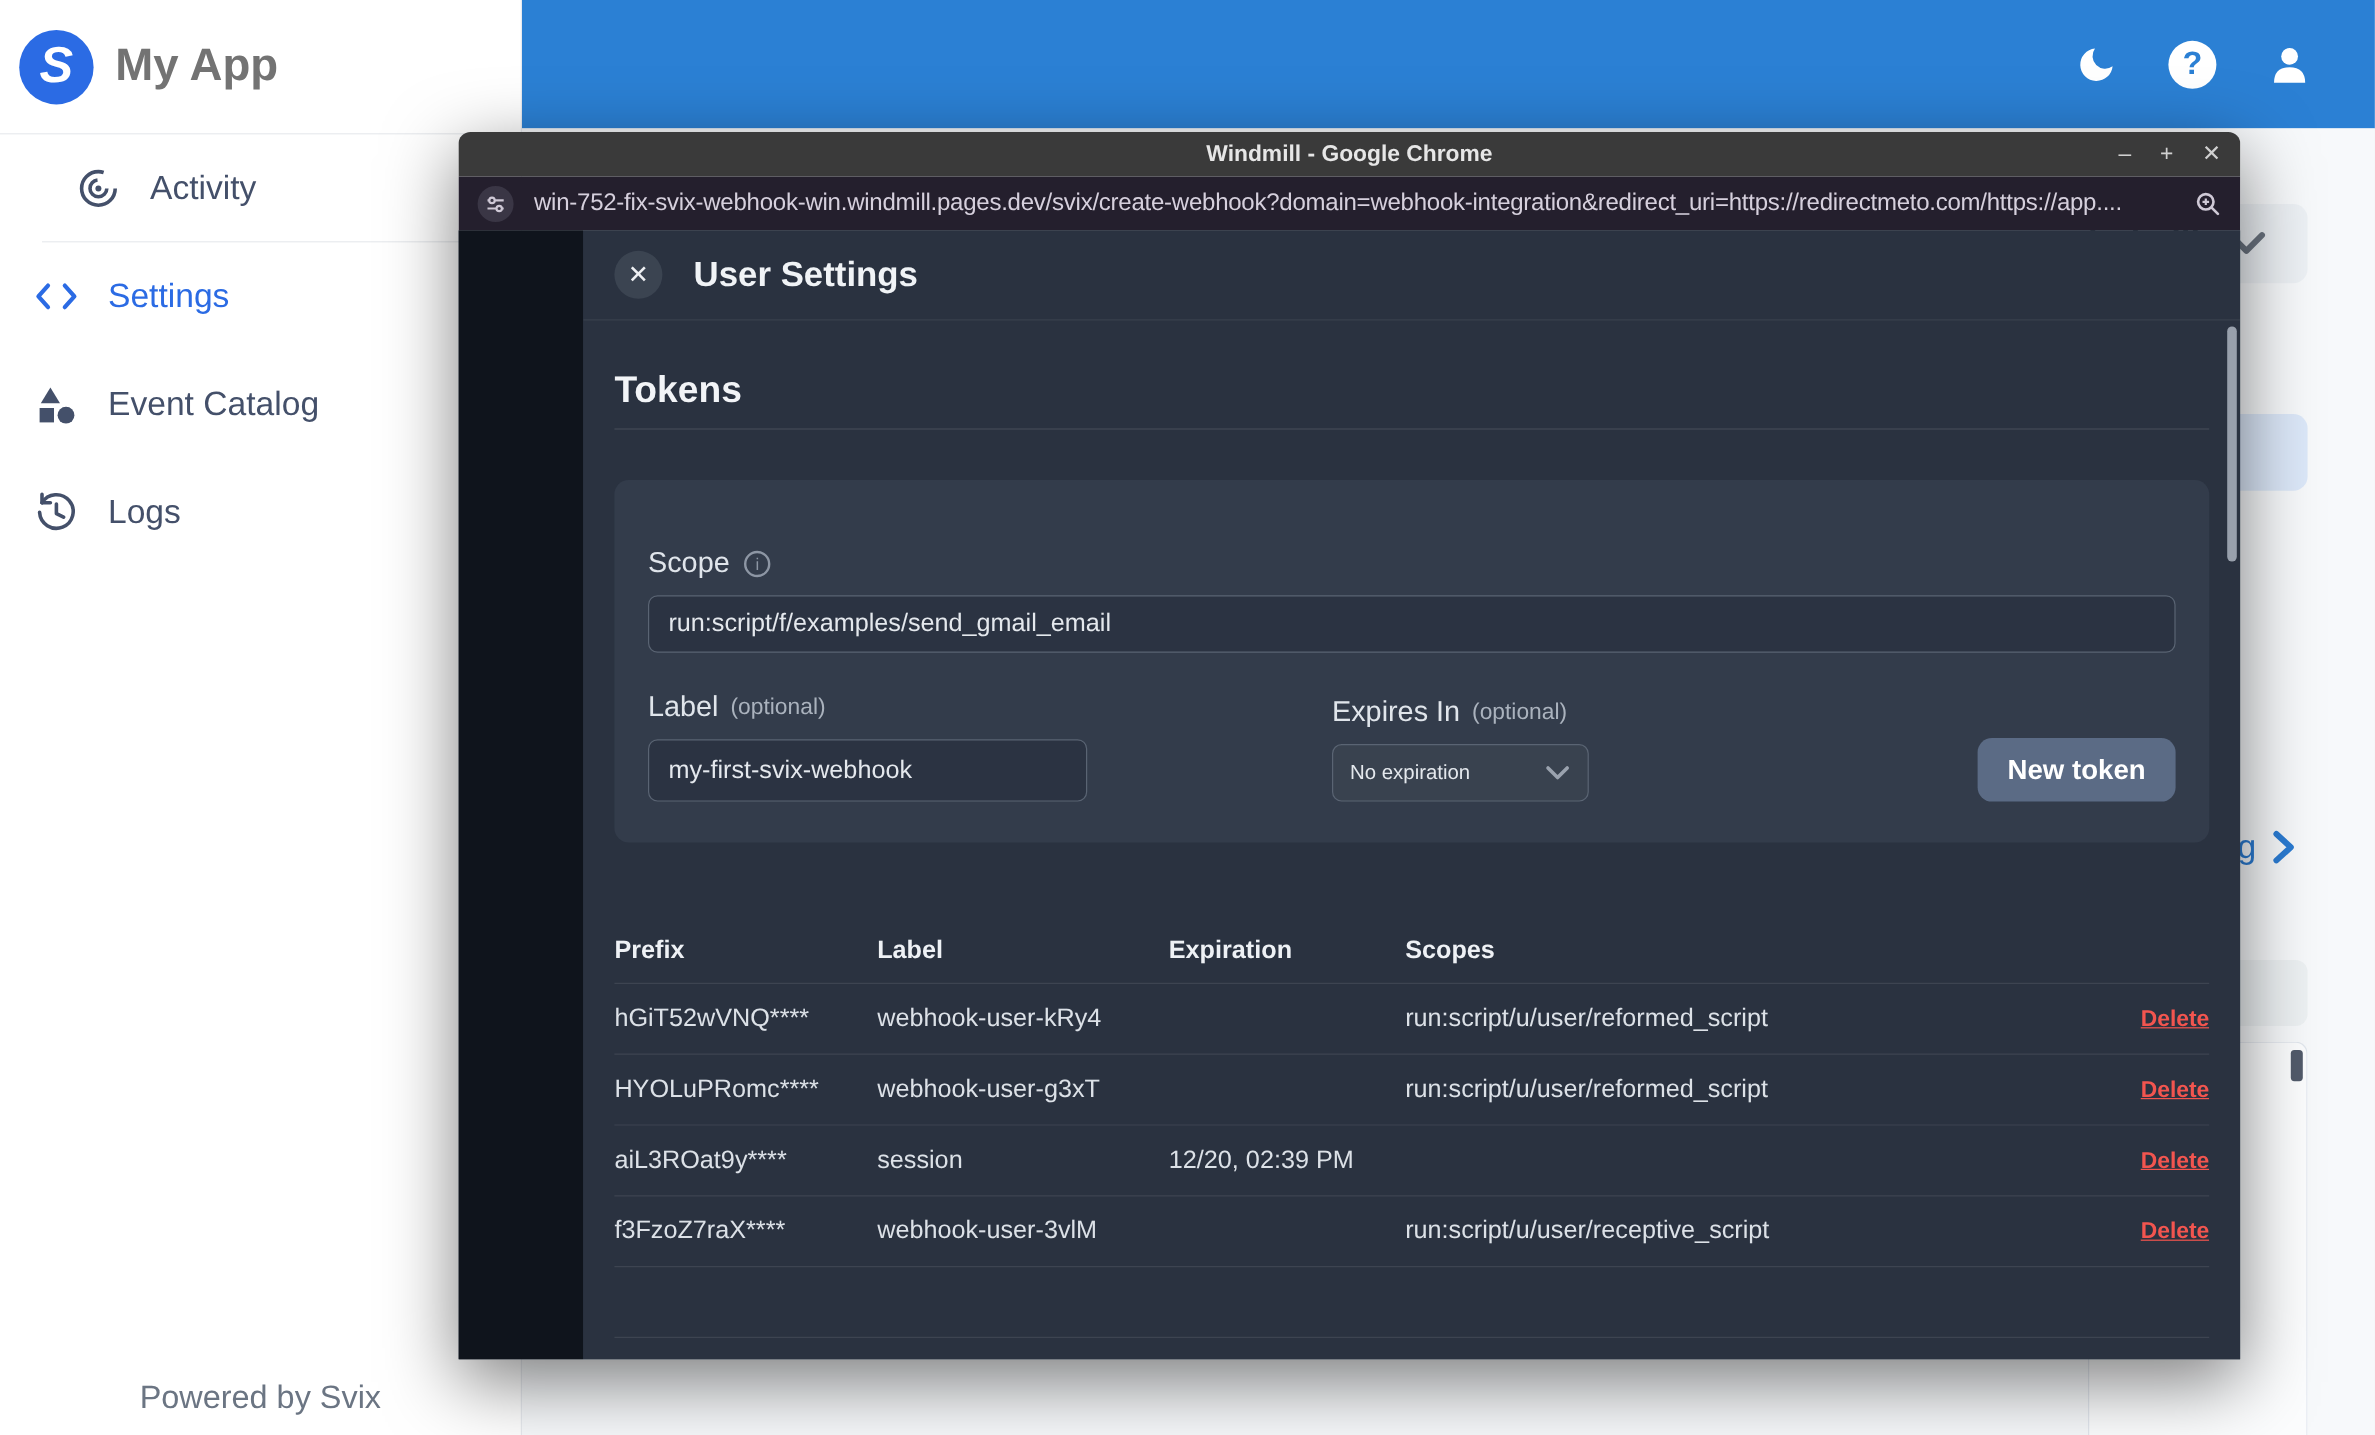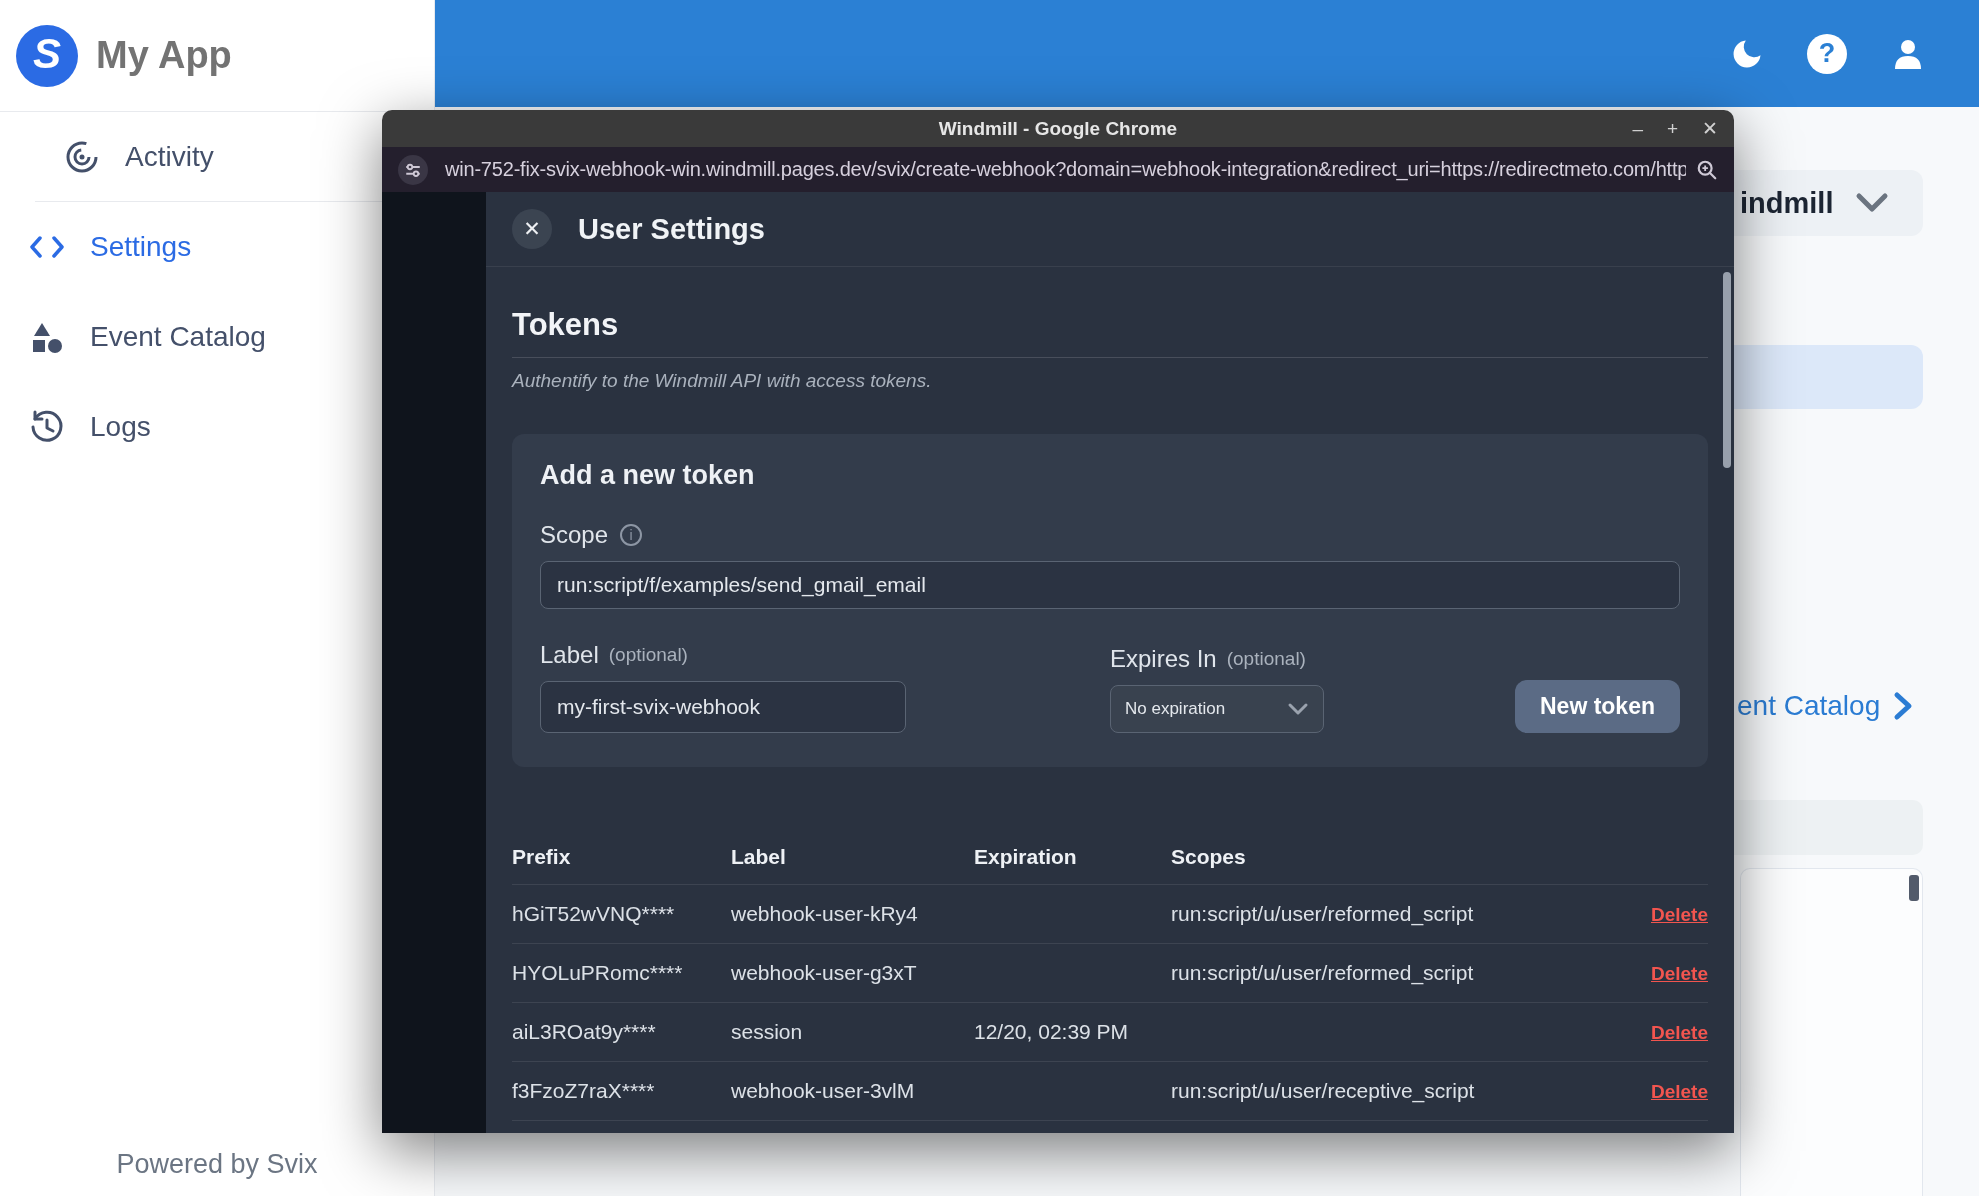--- a/index.html
+++ b/index.html
@@ -32,21 +32,21 @@
   .org-dropdown svg { margin-left:22px; }
   .blue-row { position:absolute; left:1500px; top:345px; width:423px; height:64px; background:#dce8f9; border-radius:12px; z-index:2; }
   .catalog-link { position:absolute; left:1737px; top:690px; z-index:2; display:flex; align-items:center; cursor:pointer; }
   .catalog-link .cat-text { font-size:28px; color:#2b7cd3; }
   .catalog-link svg { margin-left:12px; }
   .gray-row { position:absolute; left:1500px; top:800px; width:423px; height:55px; background:#edf1f3; border-radius:10px; z-index:2; }
   .bottom-panel { position:absolute; left:1740px; top:868px; width:183px; height:328px; background:#fcfdfe; border:1px solid #e2e7ee; border-bottom:none; border-radius:10px 10px 0 0; z-index:2; }
   .panel-scroll-thumb { position:absolute; right:3px; top:6px; width:10px; height:26px; background:#525b6b; border-radius:3px; }
 
   
-  .chrome-window { position:absolute; left:382px; top:110px; width:1352px; height:1023px; z-index:10;
+  .chrome-window { position:absolute; left:382px; top:110px; width:1485px; height:1023px; z-index:10;
                    border-radius:10px 10px 0 0; box-shadow:0 18px 60px rgba(0,0,0,.5); display:flex; flex-direction:column; overflow:hidden; }
   .titlebar { height:37px; background:#3a3a3a; position:relative; display:flex; align-items:center; justify-content:center; flex:none; }
   .titlebar .win-title { font-size:19px; font-weight:600; color:#e6e6e6; }
   .win-controls { position:absolute; right:16px; top:0; height:100%; display:flex; align-items:center; gap:24px; }
   .win-controls span { color:#d0d0d0; font-size:19px; line-height:1; cursor:pointer; }
   .urlbar { height:45px; background:#241f2d; display:flex; align-items:center; padding:0 16px; flex:none; }
   .site-badge { width:30px; height:30px; border-radius:50%; background:#3a3645; display:flex; align-items:center; justify-content:center; cursor:pointer; flex:none; }
   .url-text { margin-left:17px; font-size:20px; color:#d6d0dd; white-space:nowrap; overflow:hidden; flex:1; letter-spacing:-0.2px; }
   .zoom-glass { margin-left:10px; flex:none; cursor:pointer; display:flex; }
 
@@ -219,24 +219,22 @@
         <span class="close-btn">
           <span>✕</span>
         </span>
         <span class="modal-title">User Settings</span>
       </div>
       <div class="modal-scroll-thumb"></div>
 
       <div class="modal-body">
         <div class="tokens-heading">Tokens</div>
         <hr class="tokens-hr">
-        <div class="tokens-subtitle">Authentify to the Windmill API with access tokens.</div>
 
         <div class="card">
-          <div class="card-heading">Add a new token</div>
 
           <div class="field-label-row">
             <span class="field-label">Scope</span>
             <span class="info-icon">
                 <span>i</span>
               </span>
           </div>
           <input class="text-input" type="text" value="run:script/f/examples/send_gmail_email" style="">
 
           <div class="form-row">

